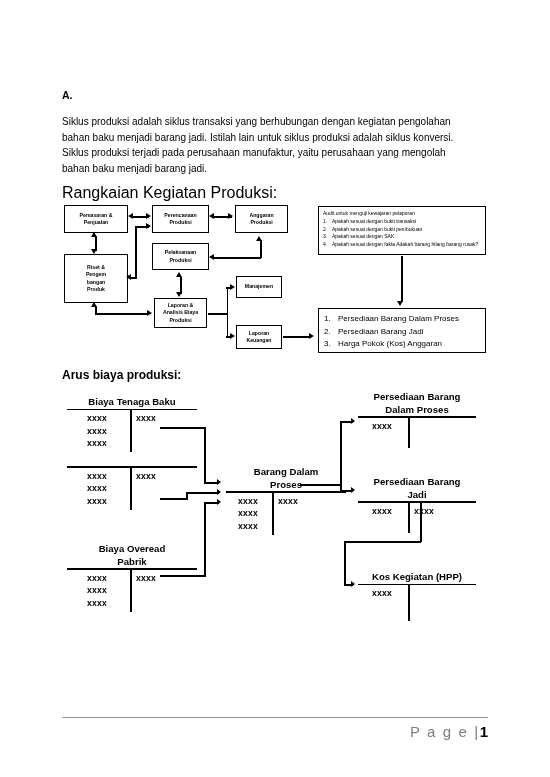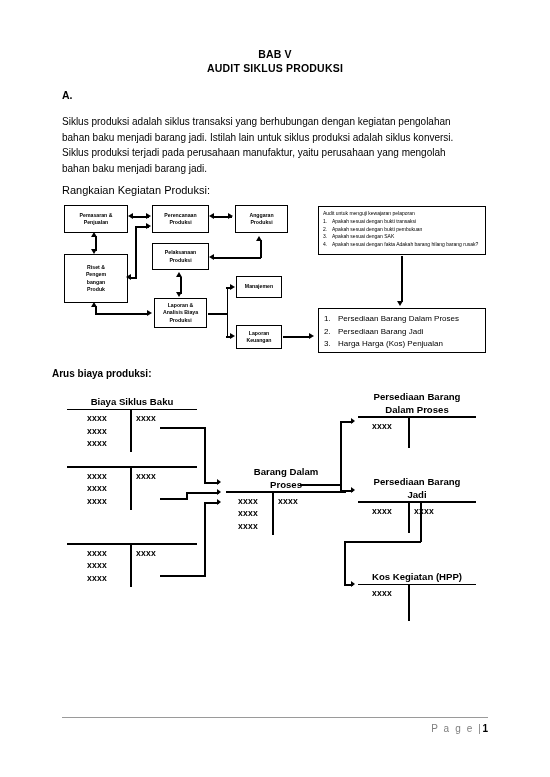--- a/index.html
+++ b/index.html
@@ -41,25 +41,25 @@
     letter-spacing: .2px;
   }
   .body-par {
     left: 62px; top: 114px; width: 405px;
     font-size: 10px;
     line-height: 15.6px;
     text-align: left;
   }
   .caption-1 {
     left: 62px; top: 184px;
-    font-size: 11px;
+    font-size: 16px;
   }
   .caption-2 {
-    left: 52px; top: 368px;
-    font-size: 10px;
+    left: 62px; top: 368px;
+    font-size: 12px;
     font-weight: bold;
     text-align: right;
   }
 
   
   .fc-box {
     border: 1.4px solid #000;
     background: #fff;
     display: flex;
     align-items: center;
@@ -135,35 +135,31 @@
     letter-spacing: .2px;
   }
 
   .footer-rule {
     left: 62px; top: 717px; width: 426px; height: 1px;
     background: #9a9a9a;
   }
   .footer-text {
     left: 62px; top: 723px; width: 426px;
     text-align: right;
-    font-size: 10px;
+    font-size: 15px;
     color: #7e7e7e;
     letter-spacing: 1.6px;
   }
   .footer-text b { color:#000; letter-spacing: 0; }
 </style>
 </head>
 <body>
 
 <div id="page">
 
-  <div class="abs doc-title">
-    <div>BAB V</div>
-    <div>AUDIT SIKLUS PRODUKSI</div>
-  </div>
 
   <div class="abs section-letter">A.</div>
 
   <div class="abs body-par">Siklus produksi adalah siklus transaksi yang berhubungan dengan kegiatan pengolahan bahan baku menjadi barang jadi. Istilah lain untuk siklus produksi adalah siklus konversi. Siklus produksi terjadi pada perusahaan manufaktur, yaitu perusahaan yang mengolah bahan baku menjadi barang jadi.</div>
 
   <div class="abs caption-1">Rangkaian Kegiatan Produksi:</div>
 
   <div class="abs" style="left:0;top:0;width:550px;height:777px;pointer-events:none;">
 
     <div class="abs fc-box" style="left:64px; top:205px; width:64px; height:28px;">
@@ -235,21 +231,21 @@
         <li>
           <span class="num">1.</span>
           <span>Persediaan Barang Dalam Proses</span>
         </li>
         <li>
           <span class="num">2.</span>
           <span>Persediaan Barang Jadi</span>
         </li>
         <li>
           <span class="num">3.</span>
-          <span>Harga Harga (Kos) Penjualan</span>
+          <span>Harga Pokok (Kos) Anggaran</span>
         </li>
       </ol>
     </div>
 
     <div class="abs ln-h" style="left:133px; top:216px; width:16px;"></div>
     <div class="abs arw arw-l" style="left:128px; top:213.2px;"></div>
     <div class="abs arw arw-r" style="left:146px; top:213.2px;"></div>
 
     <div class="abs ln-v" style="left:95px; top:236px; height:15px;"></div>
     <div class="abs arw arw-u" style="left:91.4px; top:232px;"></div>
@@ -291,21 +287,21 @@
 
     <div class="abs ln-v" style="left:401px; top:256px; height:46px;"></div>
     <div class="abs arw arw-d" style="left:397.4px; top:301px;"></div>
   </div>
 
   <div class="abs caption-2">Arus biaya produksi:</div>
 
   <div class="abs" style="left:0;top:0;width:550px;height:777px;pointer-events:none;">
 
     <div class="abs tacct" style="left:67px; top:396px; width:130px;">
-      <div class="ta-title">Biaya Siklus Baku</div>
+      <div class="ta-title">Biaya Tenaga Baku</div>
       <div class="ta-rule"></div>
       <div class="ta-body" style="height:42px;">
         <div class="ta-mid" style="left:63px; top:0; height:42px;"></div>
         <div class="ta-col" style="left:0; top:2px; width:60px; text-align:center;">
           <div>xxxx</div>
           <div>xxxx</div>
           <div>xxxx</div>
         </div>
         <div class="ta-col" style="left:69px; top:2px; width:45px; text-align:left;">
           <div>xxxx</div>
@@ -322,20 +318,22 @@
           <div>xxxx</div>
           <div>xxxx</div>
         </div>
         <div class="ta-col" style="left:69px; top:2px; width:45px; text-align:left;">
           <div>xxxx</div>
         </div>
       </div>
     </div>
 
     <div class="abs tacct" style="left:67px; top:543px; width:130px;">
+      <div class="ta-title" style="white-space:pre-line">Biaya Overead
+Pabrik</div>
       <div class="ta-rule"></div>
       <div class="ta-body" style="height:42px;">
         <div class="ta-mid" style="left:63px; top:0; height:42px;"></div>
         <div class="ta-col" style="left:0; top:2px; width:60px; text-align:center;">
           <div>xxxx</div>
           <div>xxxx</div>
           <div>xxxx</div>
         </div>
         <div class="ta-col" style="left:69px; top:2px; width:45px; text-align:left;">
           <div>xxxx</div>

